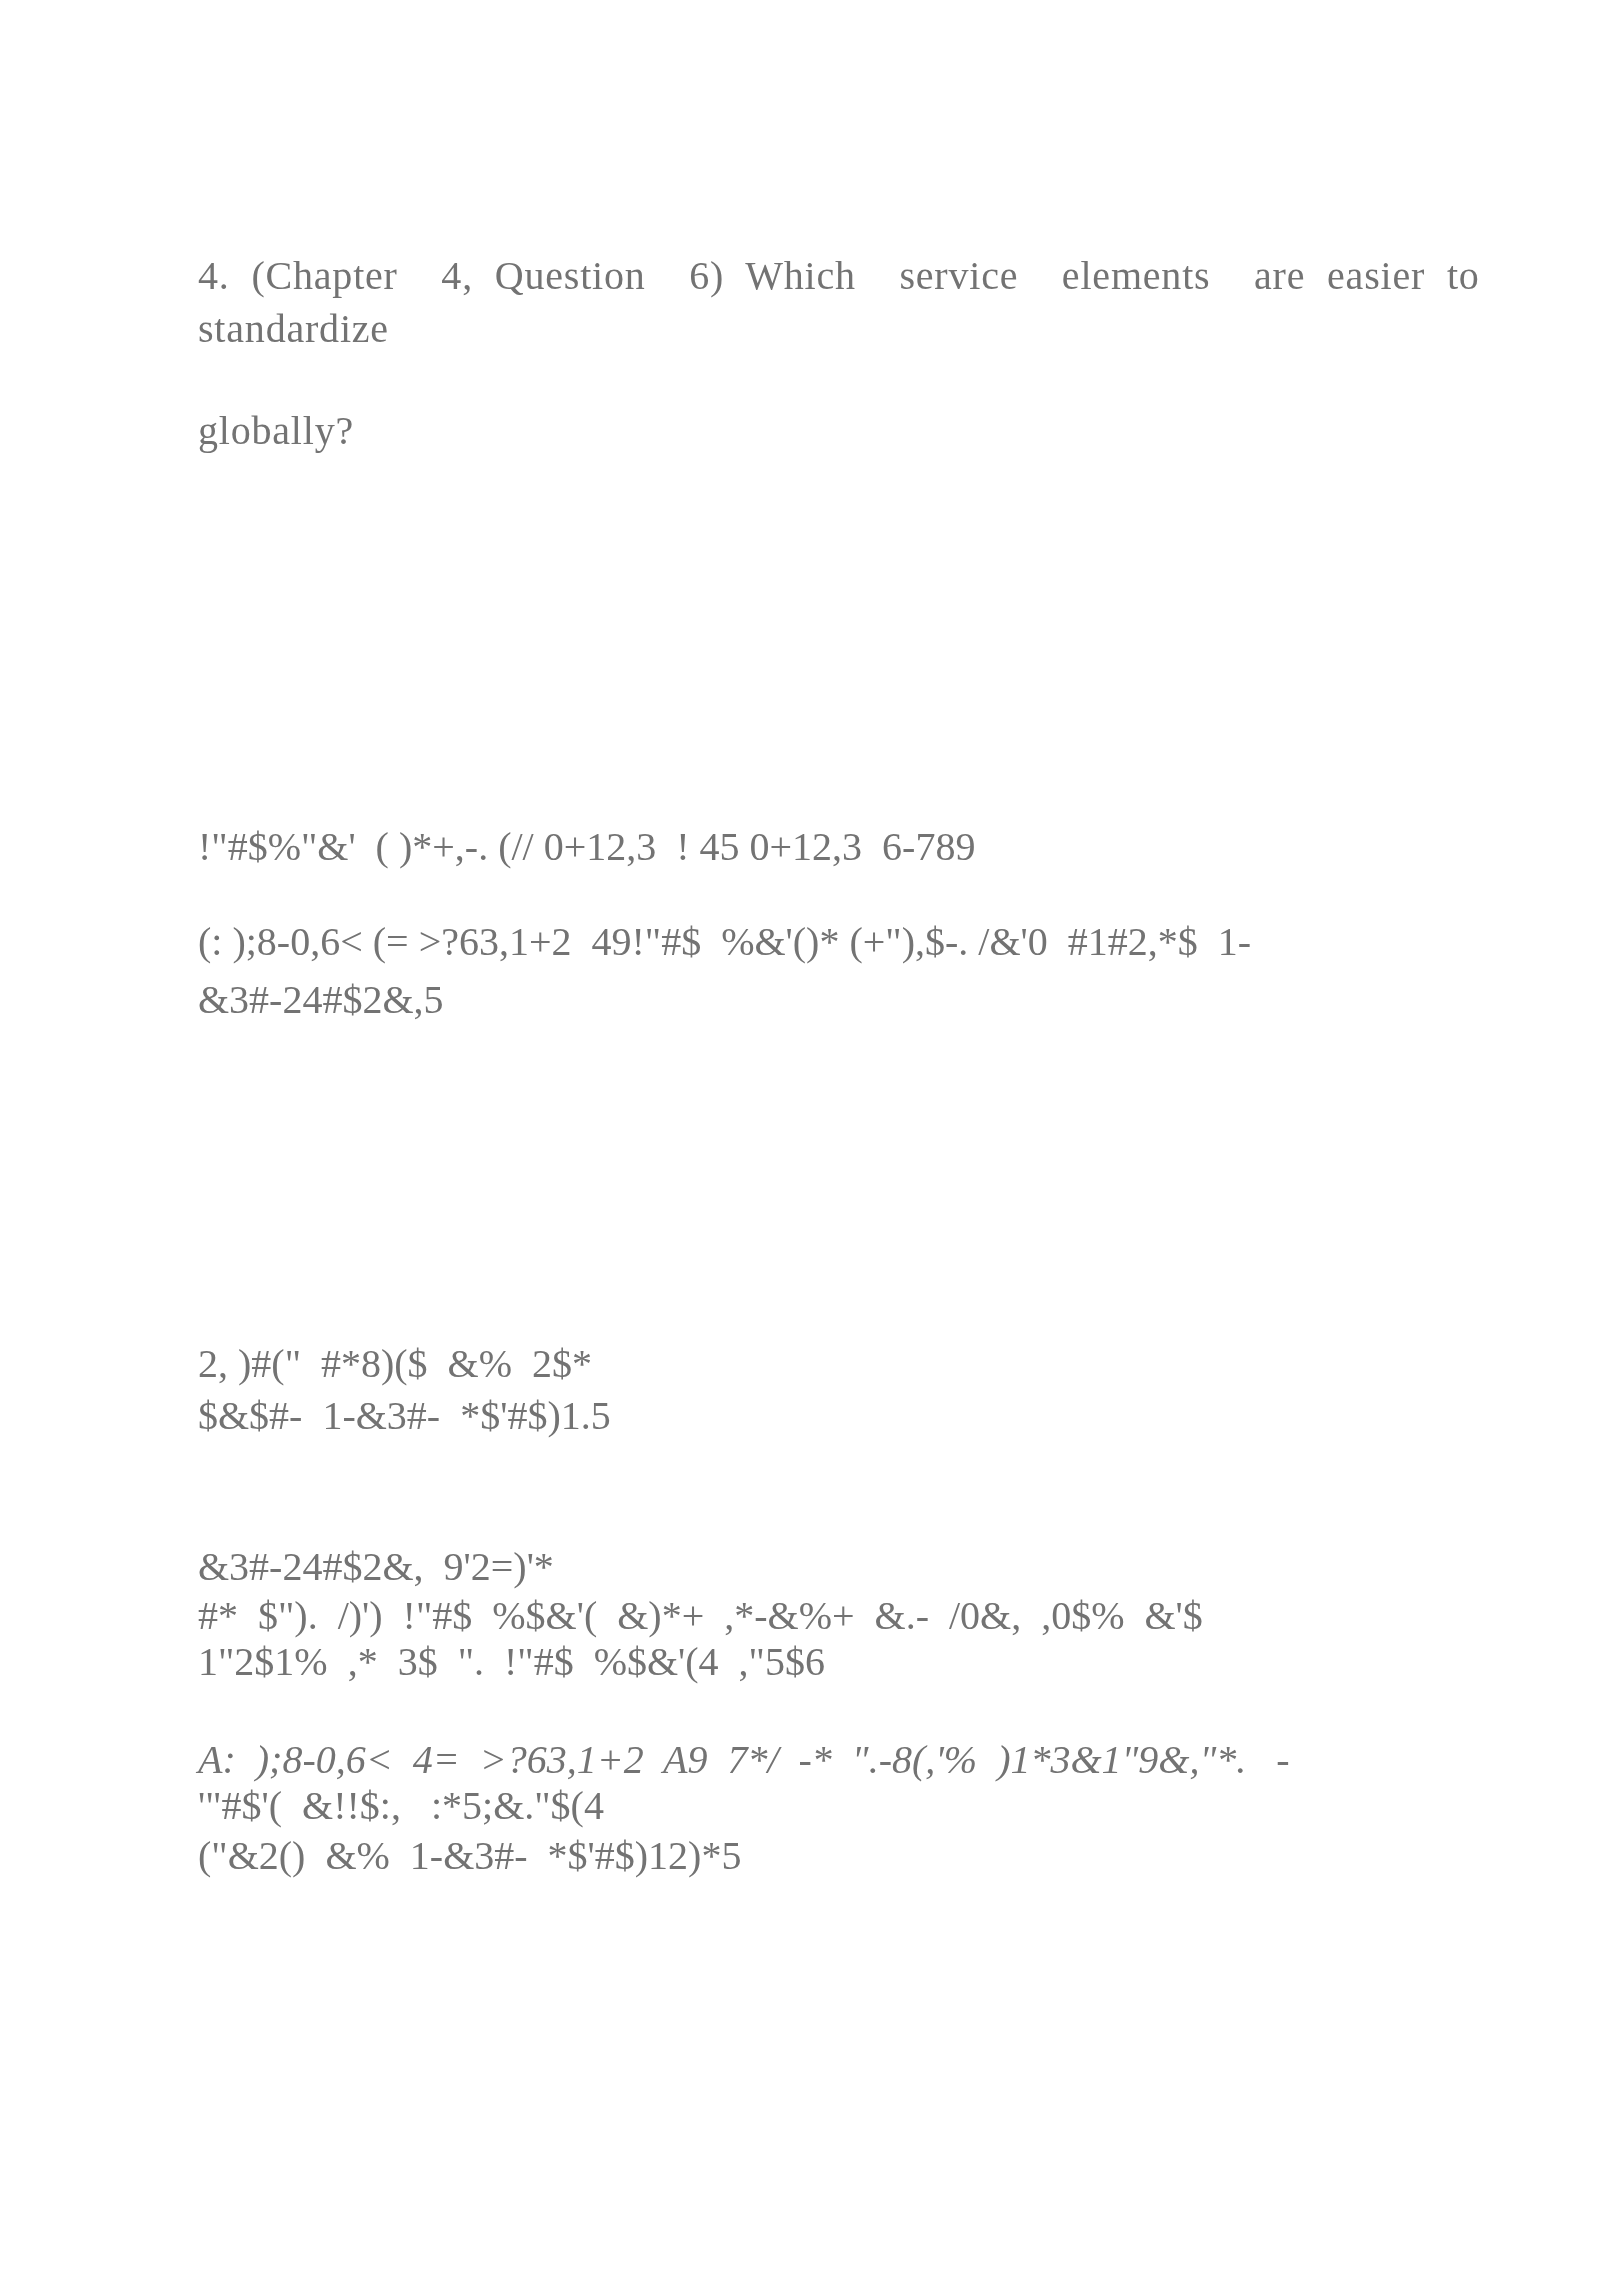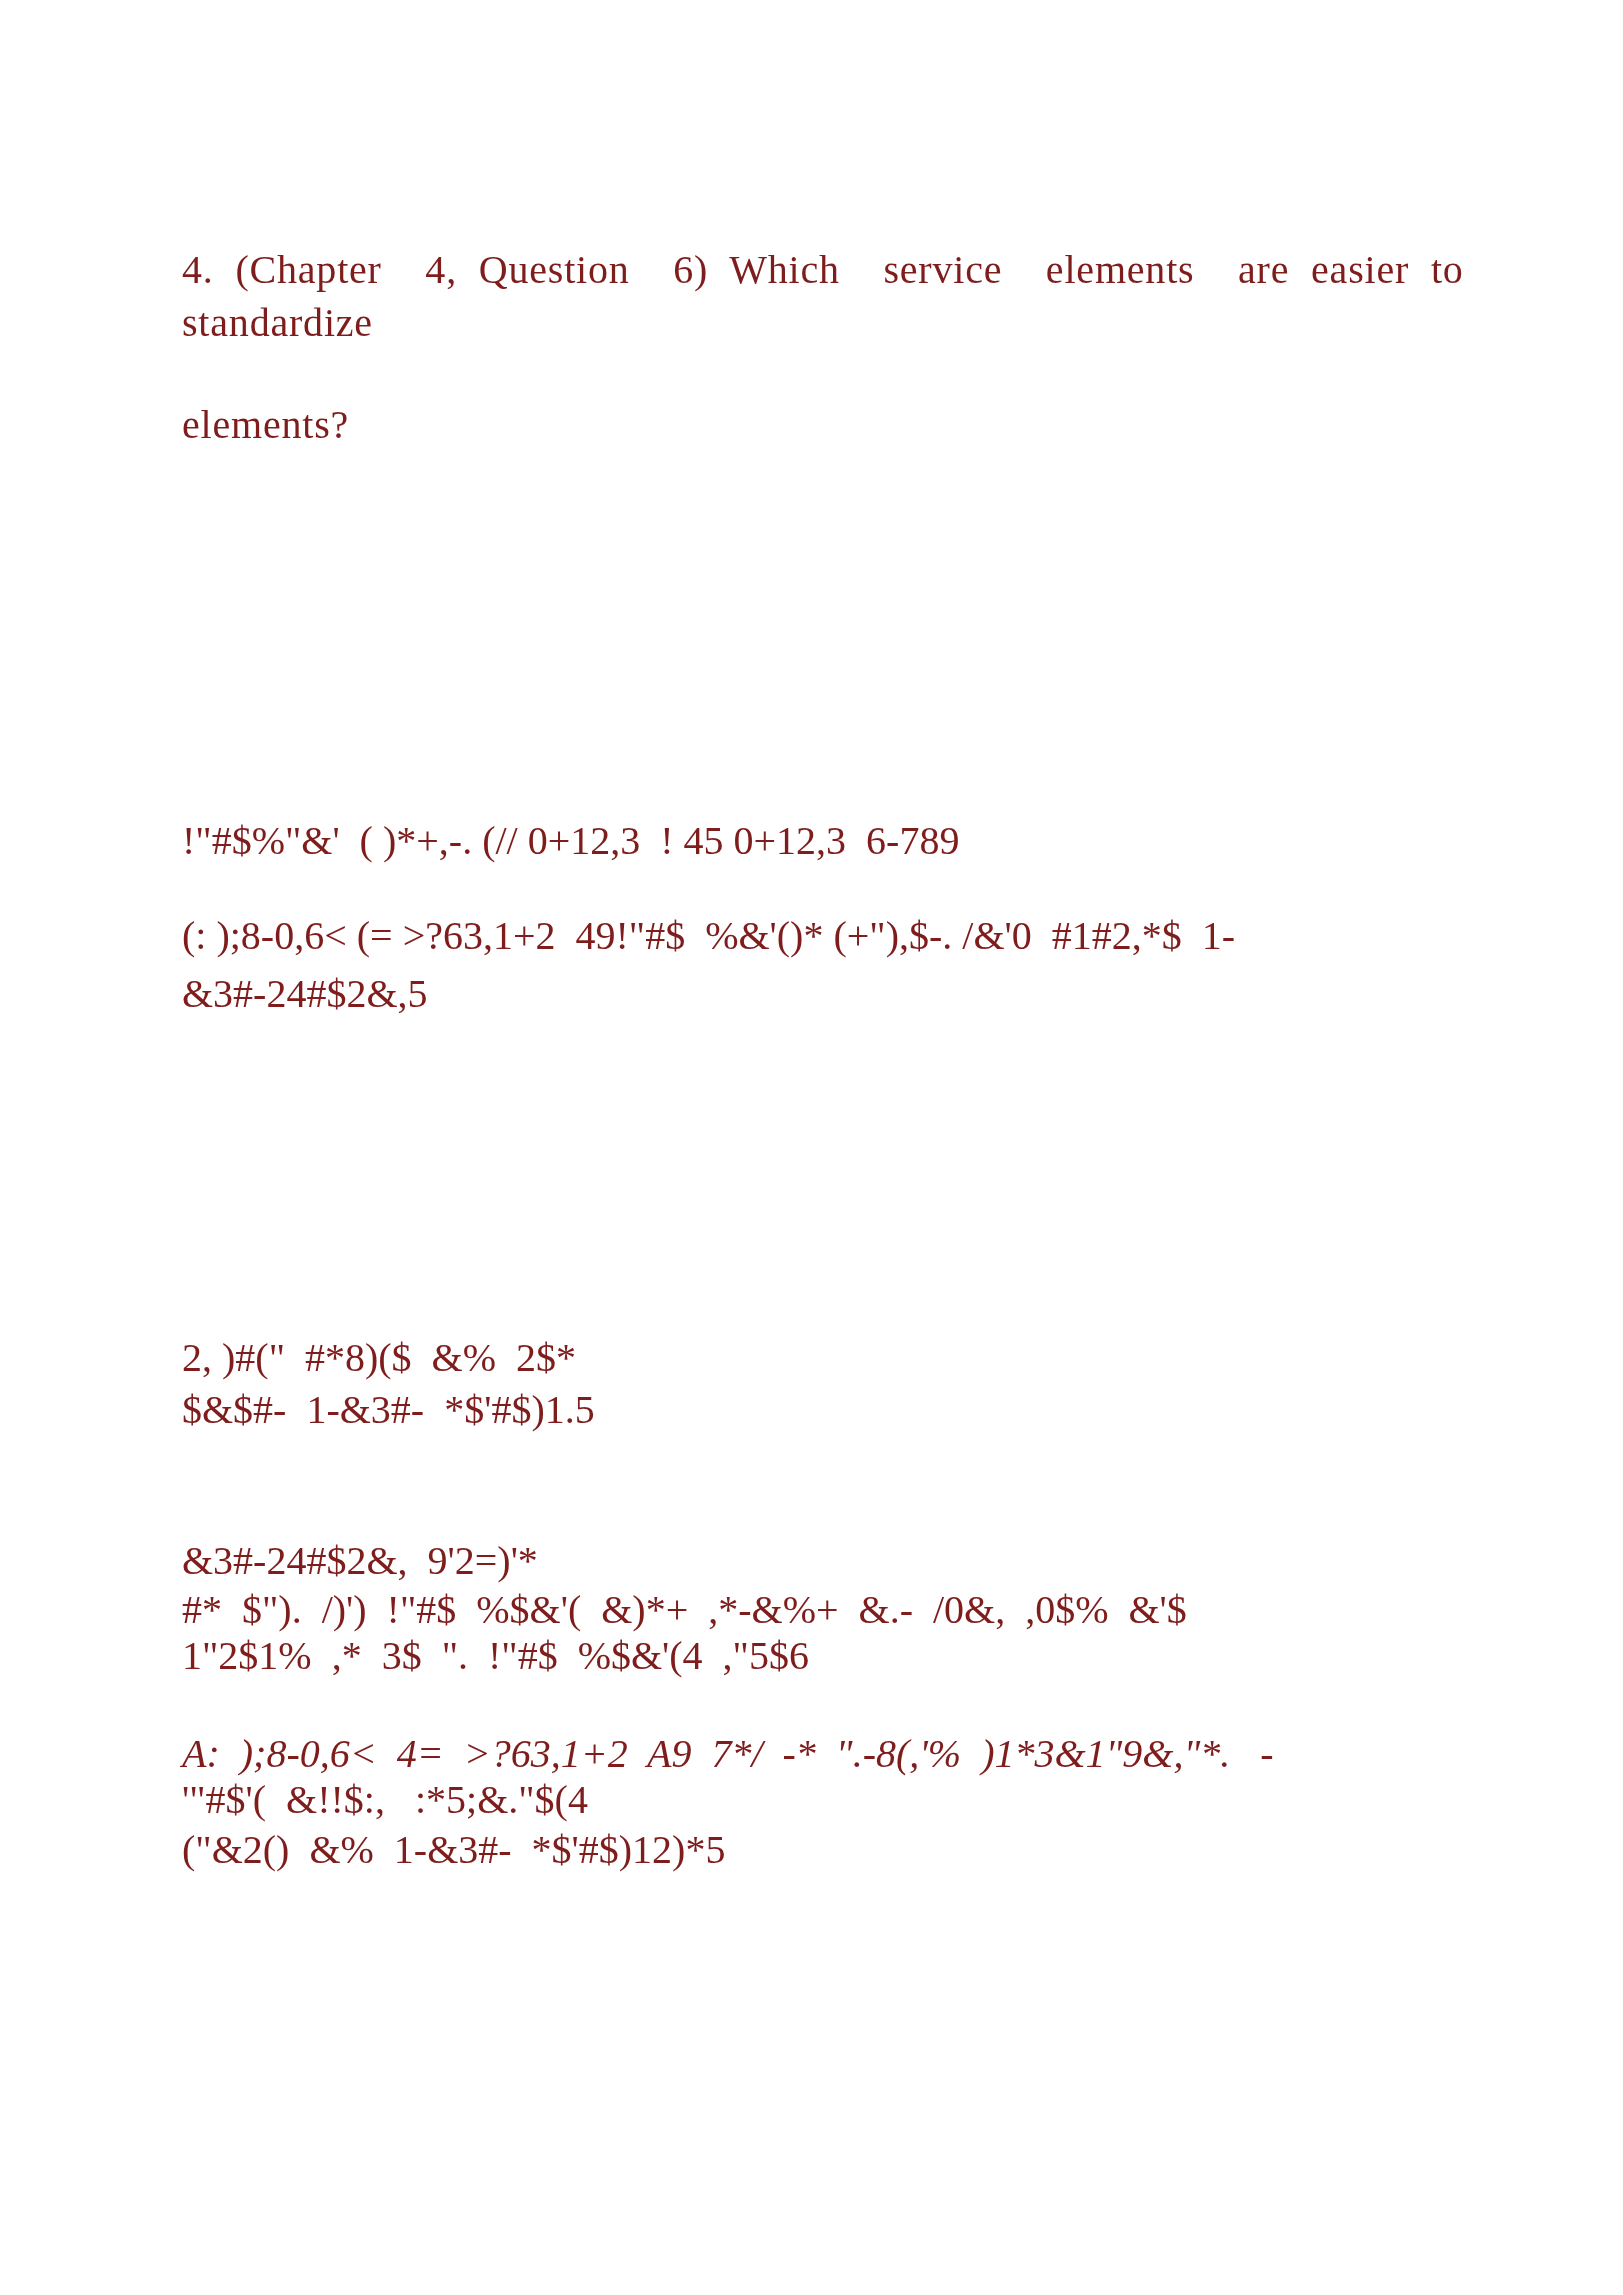--- a/index.html
+++ b/index.html
@@ -1,35 +1,36 @@
 <!DOCTYPE html>
 <html style="font-size:12.7px"><head>
 <meta charset="utf-8">
 <style>
   html, body { margin: 0; padding: 0; background: #ffffff; }
   body { width: 1623px; height: 2295px; position: relative; overflow: hidden; }
   .page { position: absolute; left: 0; top: 0; width: 1623px; height: 2295px; background: #ffffff; }
   .line {
     position: absolute;
-    left: 182px;
+    left: 198px;
     font-family: "Liberation Serif", "DejaVu Serif", serif;
     font-size: 40px;
     line-height: 40px;
-    color: #7f1d1d;
+    color: #737373;
     white-space: pre;
+    margin-top: 6px;
   }
   .heading { letter-spacing: 0.8px; word-spacing: 8px; }
 </style>
 </head>
 <body>
 
 <div class="page">
   <div class="line heading" style="top:250px; word-spacing:11px;">4. (Chapter  4, Question  6) Which  service  elements  are easier to</div>
   <div class="line heading" style="top:303px;">standardize</div>
-  <div class="line heading" style="top:405px;">elements?</div>
+  <div class="line heading" style="top:405px;">globally?</div>
 
   <div class="line" style="top:821px;">!"#$%"&amp;'  ( )*+,-. (// 0+12,3  ! 45 0+12,3  6-789</div>
   <div class="line" style="top:916px;">(: );8-0,6&lt; (= &gt;?63,1+2  49!"#$  %&amp;'()* (+"),$-. /&amp;'0  #1#2,*$  1-</div>
   <div class="line" style="top:974px;">&amp;3#-24#$2&amp;,5</div>
   <div class="line" style="top:1338px;">2, )#("  #*8)($  &amp;%  2$*</div>
   <div class="line" style="top:1390px;">$&amp;$#-  1-&amp;3#-  *$'#$)1.5</div>
   <div class="line" style="top:1541px;">&amp;3#-24#$2&amp;,  9'2=)'*</div>
   <div class="line" style="top:1590px;">#*  $").  /)')  !"#$  %$&amp;'(  &amp;)*+  ,*-&amp;%+  &amp;.-  /0&amp;,  ,0$%  &amp;'$</div>
   <div class="line" style="top:1636px;">1"2$1%  ,*  3$  ".  !"#$  %$&amp;'(4  ,"5$6</div>
   <div class="line" style="top:1734px;font-style:italic;">A:  );8-0,6&lt;  4=  &gt;?63,1+2  A9  7*/  -*  ".-8(,'%  )1*3&amp;1"9&amp;,"*.   -</div>

